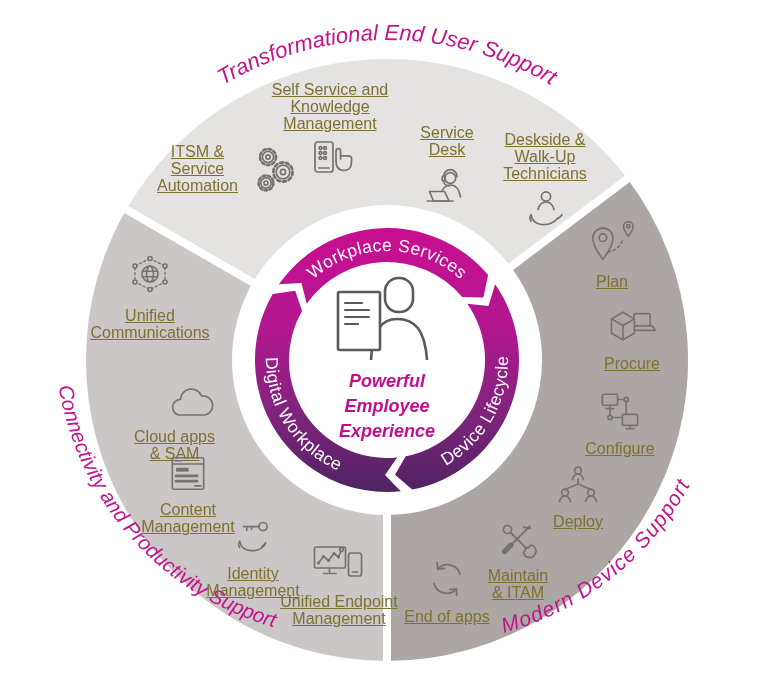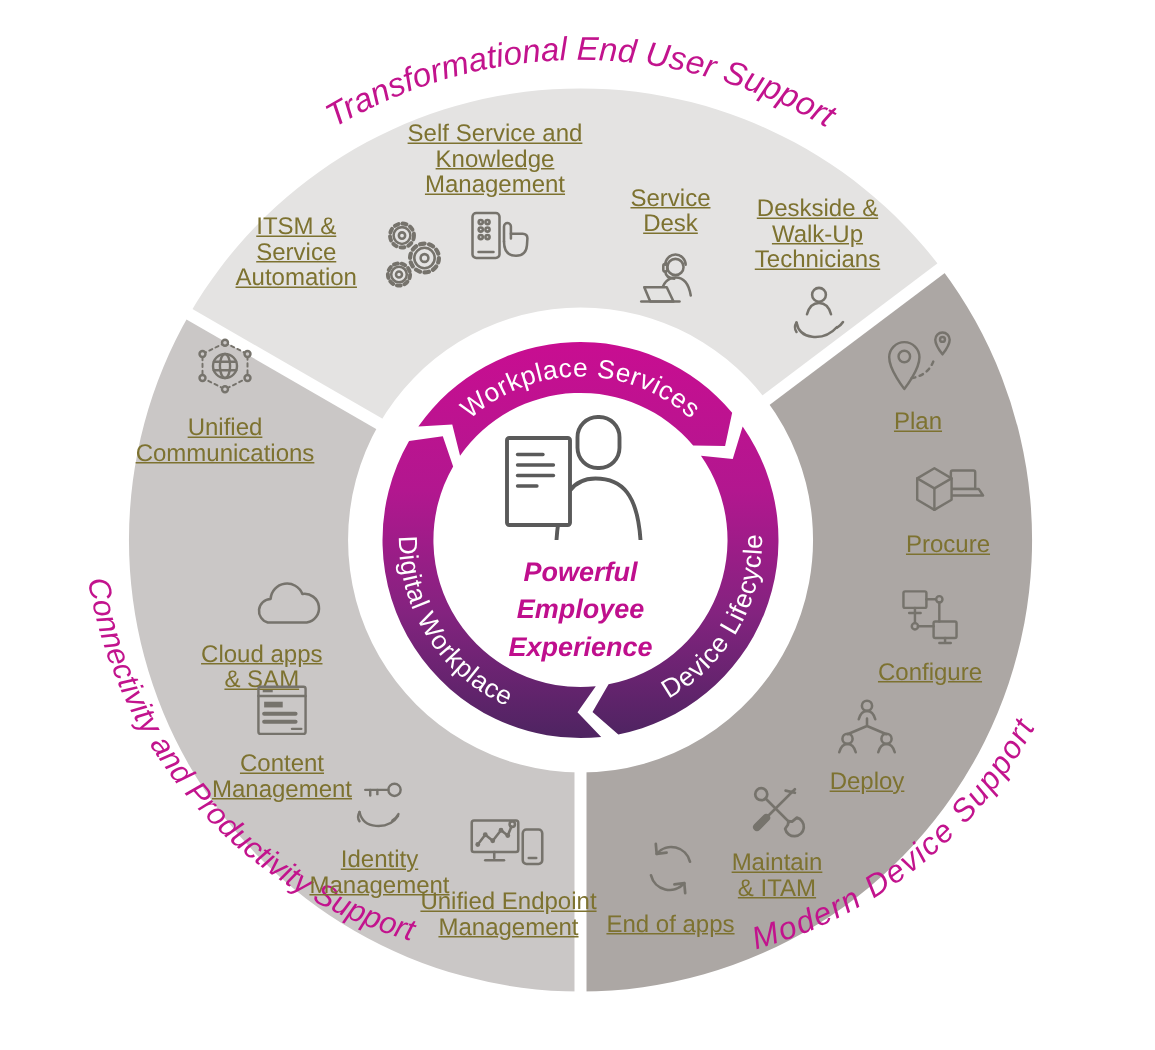--- a/index.html
+++ b/index.html
@@ -156,21 +156,21 @@
       <g stroke="#76736c" fill="none" stroke-width="1.7" stroke-linecap="round" stroke-linejoin="round">
         <circle cx="24" cy="7.5" r="4.6"></circle>
         <path d="M16 20.5 q2 -7.5 8 -7.5 q6 0 8 7.5"></path>
         <path d="M9 26 q1.5 8.5 10.5 9.5 q10 1 16.5 -6.5"></path>
         <path d="M9 26 q-2 3.5 0 6.3"></path>
         <path d="M36 29.5 q2.5 -1.5 4 -3.8"></path>
       </g>
     </svg>
   </div>
 
-  <div class="item" style="left:150px;top:220px;">
+  <div class="item" style="left:150px;top:250px;">
     <svg width="50" height="50" viewBox="0 0 50 50">
       <g stroke="#76736c" fill="none" stroke-width="1.6" stroke-linecap="round" stroke-linejoin="round">
         <path d="M25 8.5 L40 16 V32 L25 39.5 L10 32 V16 Z" stroke-dasharray="2.2 2.4" stroke-width="1.3"></path>
         <circle cx="25" cy="24" r="8"></circle>
         <ellipse cx="25" cy="24" rx="3.4" ry="8"></ellipse>
         <line x1="17.6" y1="21.2" x2="32.4" y2="21.2"></line>
         <line x1="17.6" y1="26.8" x2="32.4" y2="26.8"></line>
         <g fill="#cac7c6">
           <circle cx="25" cy="8.5" r="2"></circle>
             <circle cx="40" cy="16" r="2"></circle>

